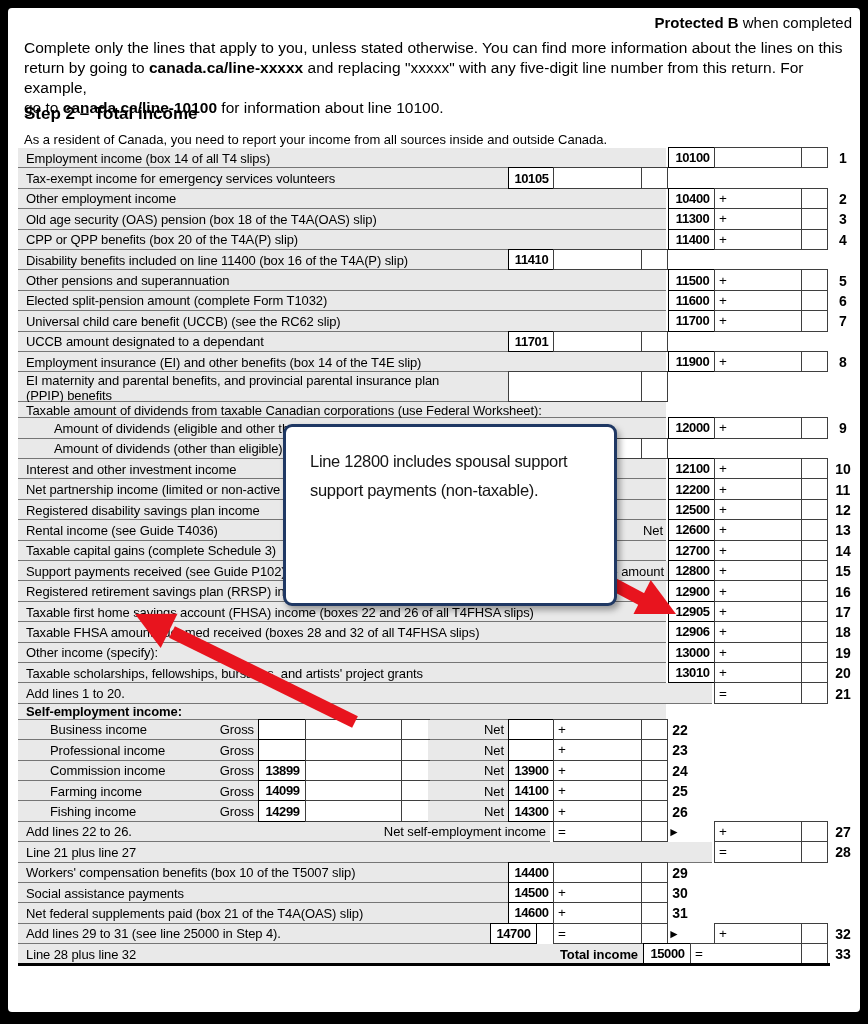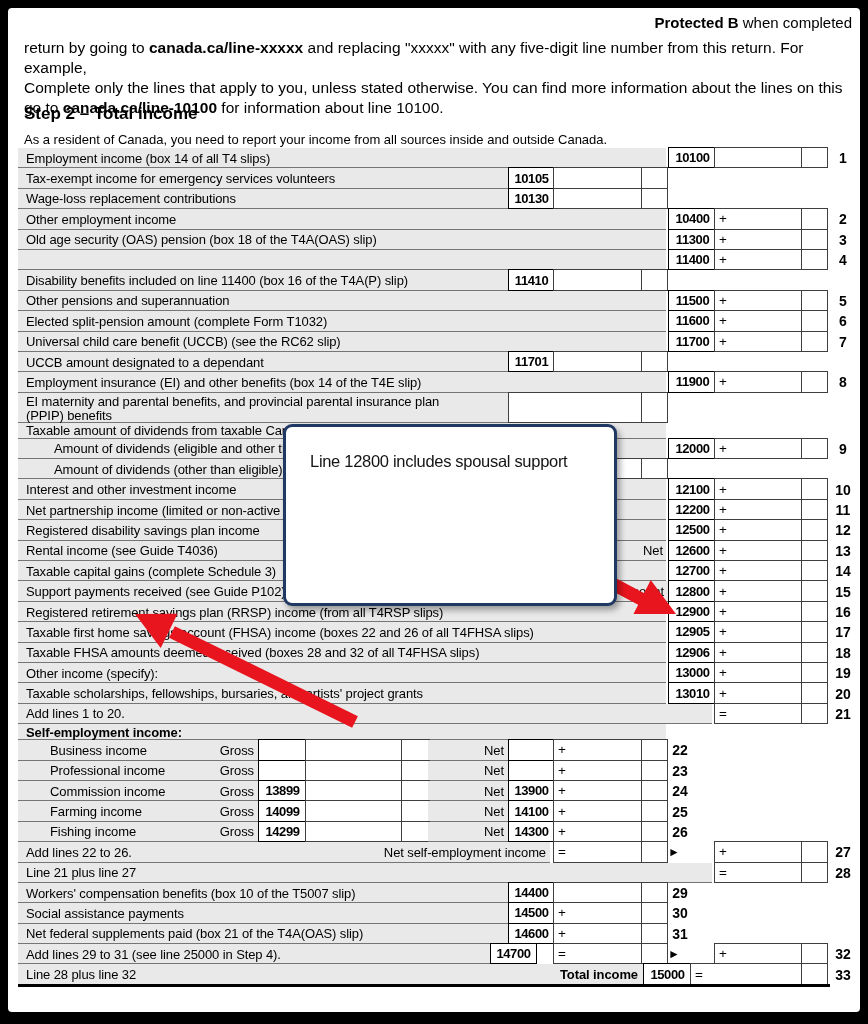--- a/index.html
+++ b/index.html
@@ -36,22 +36,22 @@
 </style>
 </head>
 <body style="--row-gray: #e9e9e9;">
 
 <div class="frame">
   <div class="page">
 
     <div class="protected"><b>Protected B</b><span> when completed</span></div>
 
     <div class="intro">
+      <div>Complete only the lines that apply to you, unless stated otherwise. You can find more information about the lines on this</div>
       <div><span>return by going to </span><b>canada.ca/line-xxxxx</b><span> and replacing "xxxxx" with any five-digit line number from this return. For example,</span></div>
-      <div>Complete only the lines that apply to you, unless stated otherwise. You can find more information about the lines on this</div>
       <div><span>go to </span><b>canada.ca/line-10100</b><span> for information about line 10100.</span></div>
     </div>
 
     <div class="step-title">Step 2 – Total income</div>
     <div class="subtitle">As a resident of Canada, you need to report your income from all sources inside and outside Canada.</div>
 
     <div class="tbl" id="tbl">
         <div class="row" style="height: 20.4px;">
           <div class="lbl" style="left: 0px; width: 648px; background: rgb(233, 233, 233);"></div>
           <div class="txt" style="left: 8px;">Employment income (box 14 of all T4 slips)</div>
@@ -63,28 +63,20 @@
         </div>
         <div class="row" style="height: 20.4px;">
           <div class="lbl" style="left: 0px; width: 490px; background: rgb(233, 233, 233);"></div>
           <div class="txt" style="left: 8px;">Tax-exempt income for emergency services volunteers</div>
           <div class="nbox" style="left: 490px; width: 45px;">10105</div>
           <div class="cell" style="left: 535px; width: 113px;">
             <div class="cd" style="left: 87px;"></div>
           </div>
         </div>
         <div class="row" style="height: 20.4px;">
-          <div class="lbl" style="left: 0px; width: 490px; background: rgb(233, 233, 233);"></div>
-          <div class="txt" style="left: 8px;">Wage-loss replacement contributions</div>
-          <div class="nbox" style="left: 490px; width: 45px;">10130</div>
-          <div class="cell" style="left: 535px; width: 113px;">
-            <div class="cd" style="left: 87px;"></div>
-          </div>
-        </div>
-        <div class="row" style="height: 20.4px;">
           <div class="lbl" style="left: 0px; width: 648px; background: rgb(233, 233, 233);"></div>
           <div class="txt" style="left: 8px;">Other employment income</div>
           <div class="nbox" style="left: 650px; width: 47px;">10400</div>
           <div class="cell" style="left: 696px; width: 112px;">
             <div class="cd" style="left: 86px;"></div>
             <div class="sgn">+</div>
           </div>
           <div class="num" style="left: 810px; width: 30px;">2</div>
         </div>
         <div class="row" style="height: 20.4px;">
@@ -92,20 +84,21 @@
           <div class="txt" style="left: 8px;">Old age security (OAS) pension (box 18 of the T4A(OAS) slip)</div>
           <div class="nbox" style="left: 650px; width: 47px;">11300</div>
           <div class="cell" style="left: 696px; width: 112px;">
             <div class="cd" style="left: 86px;"></div>
             <div class="sgn">+</div>
           </div>
           <div class="num" style="left: 810px; width: 30px;">3</div>
         </div>
         <div class="row" style="height: 20.4px;">
           <div class="lbl" style="left: 0px; width: 648px; background: rgb(233, 233, 233);"></div>
+          <div class="txt" style="left: 8px;">CPP or QPP benefits (box 20 of the T4A(P) slip)</div>
           <div class="nbox" style="left: 650px; width: 47px;">11400</div>
           <div class="cell" style="left: 696px; width: 112px;">
             <div class="cd" style="left: 86px;"></div>
             <div class="sgn">+</div>
           </div>
           <div class="num" style="left: 810px; width: 30px;">4</div>
         </div>
         <div class="row" style="height: 20.4px;">
           <div class="lbl" style="left: 0px; width: 490px; background: rgb(233, 233, 233);"></div>
           <div class="txt" style="left: 8px;">Disability benefits included on line 11400 (box 16 of the T4A(P) slip)</div>
@@ -495,17 +488,18 @@
         <polygon points="668,606 625.5,605.9 642.7,571.9" fill="currentColor"></polygon>
       </g>
       <g class="arrow-red" style="color: rgb(232, 20, 30);">
         <line x1="347" y1="714" x2="164" y2="624" stroke="currentColor" stroke-width="13"></line>
         <polygon points="127,606 169.5,605.7 152.7,639.9" fill="currentColor"></polygon>
       </g>
     </svg>
 
     <div class="callout" id="callout-1">
       <div class="cl">Line 12800 includes spousal support</div>
+      <div class="cl">support payments (non-taxable).</div>
     </div>
 
 
   </div>
 </div>
 
 </body></html>

